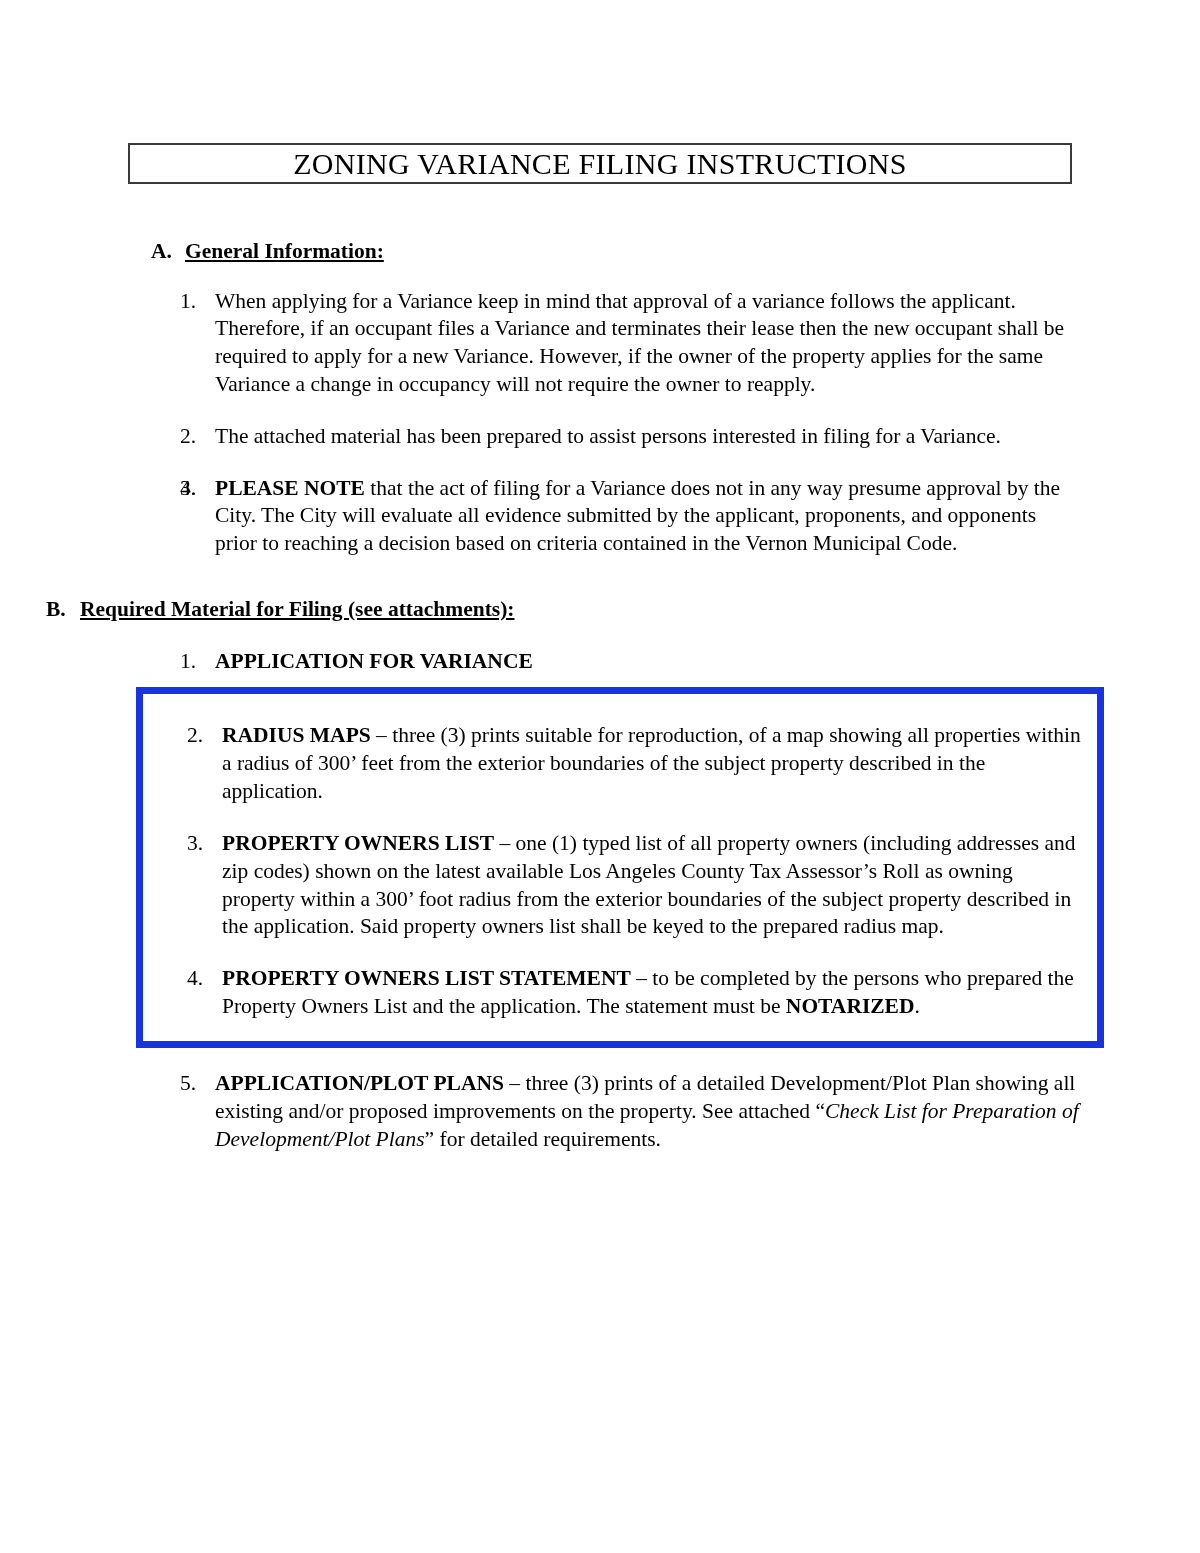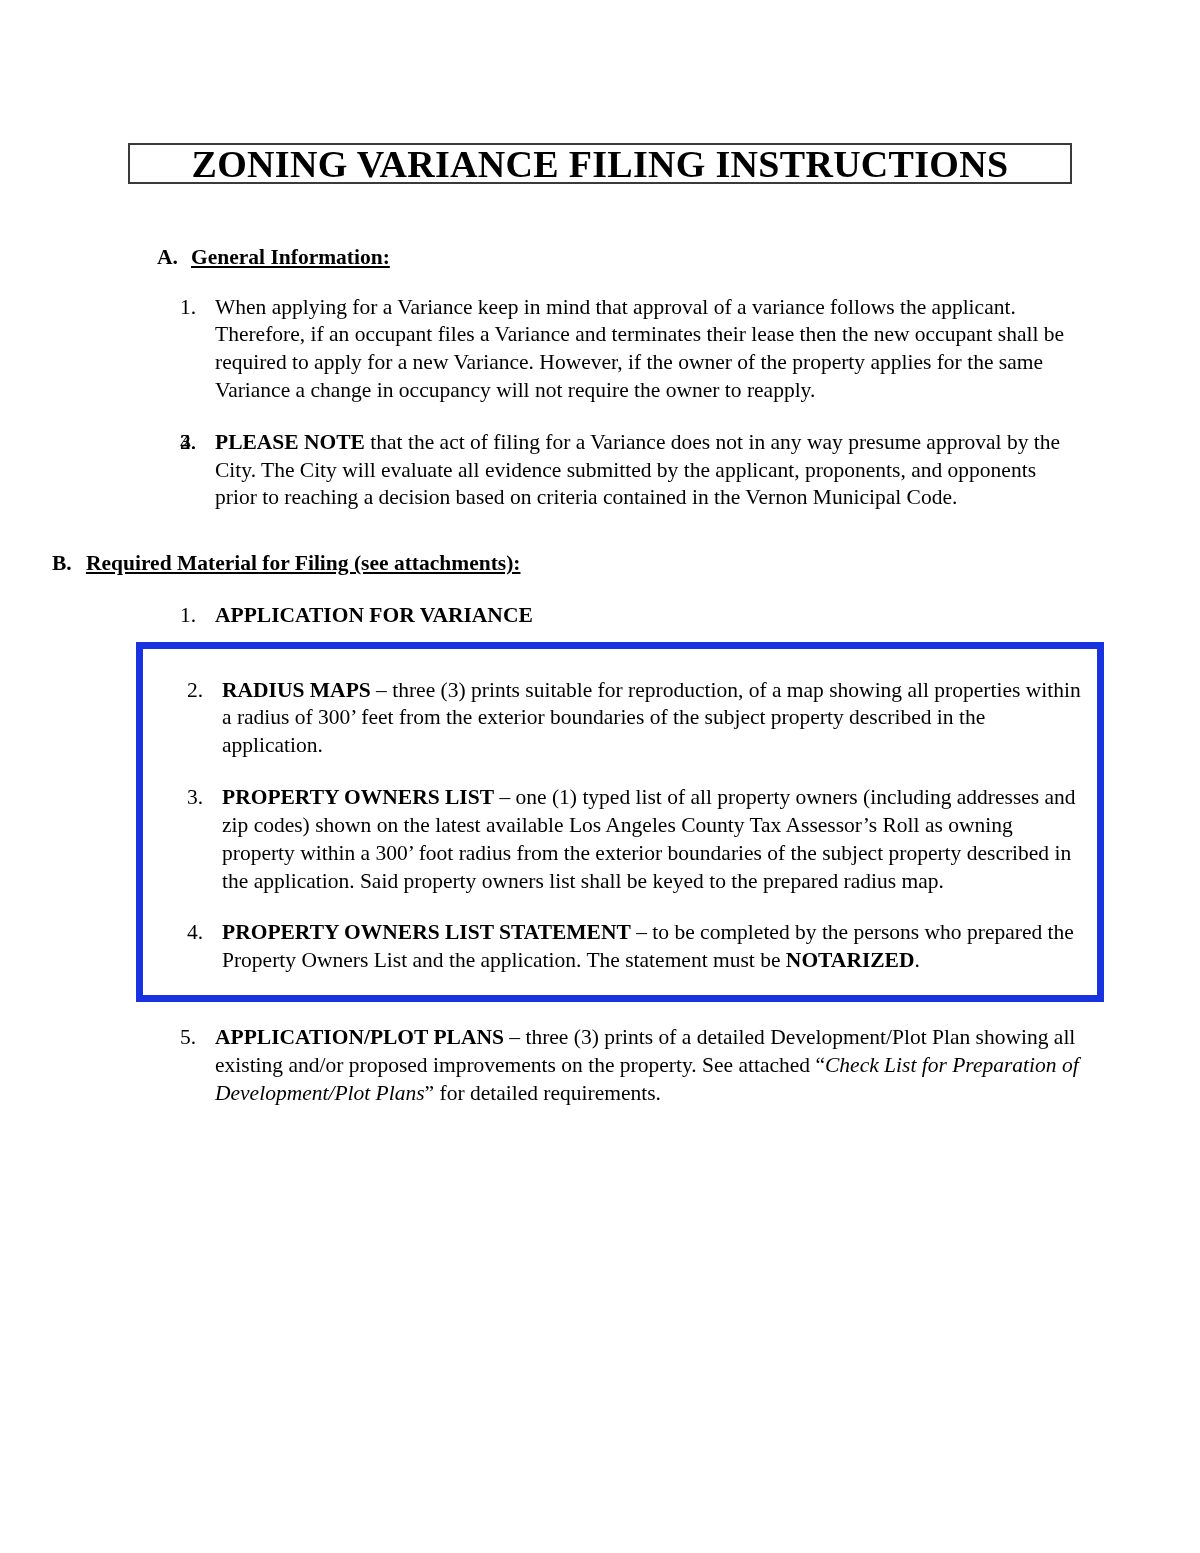--- a/index.html
+++ b/index.html
@@ -31,22 +31,22 @@
     width: 944px;
     height: 41px;
     border: 2px solid #3a3a3a;
     background: #ffffff;
     box-sizing: border-box;
     display: flex;
     align-items: center;
     justify-content: center;
   }
   .title-text {
-    font-size: 38px;
-    font-weight: bold;
+    font-size: 30px;
+    font-weight: normal;
     letter-spacing: 0.3px;
     line-height: 1;
     white-space: nowrap;
   }
 
   
   .content {
     position: absolute;
     left: 0;
     top: 228px;
@@ -56,21 +56,21 @@
   
   .section {
     margin: 0;
   }
   .section-head {
     display: block;
     padding-left: 141px;
     font-size: 21.5px;
     font-weight: bold;
     line-height: 1.28;
-    margin: 16px;
+    margin: 10px;
   }
   .sec-letter {
     display: inline-block;
     min-width: 34px;
   }
   .sec-title {
     text-decoration: underline;
     text-underline-offset: 2px;
   }
 
@@ -160,20 +160,21 @@
       </div>
 
       <ul class="items first-list">
         <li class="item">
           <span class="num">1.</span>
           <span>When applying for a Variance keep in mind that approval of a variance follows the applicant.  Therefore, if an occupant files a Variance and terminates their lease then the new occupant shall be required to apply for a new Variance.  However, if the owner of the property applies for the same Variance a change in occupancy will not require the owner to reapply.</span>
         </li>
 
         <li class="item">
           <span class="num">2.</span>
+          <span>The attached material has been prepared to assist persons interested in filing for a Variance.</span>
         </li>
 
         <li class="item">
           <span class="num">3.</span>
         </li>
 
         <li class="item">
           <span class="num">4.</span>
           <span class="b">PLEASE NOTE</span><span> that the act of filing for a Variance does not in any way presume approval by the City. The City will evaluate all evidence submitted by the applicant, proponents, and opponents prior to reaching a decision based on criteria contained in the Vernon Municipal Code.</span>
         </li>

